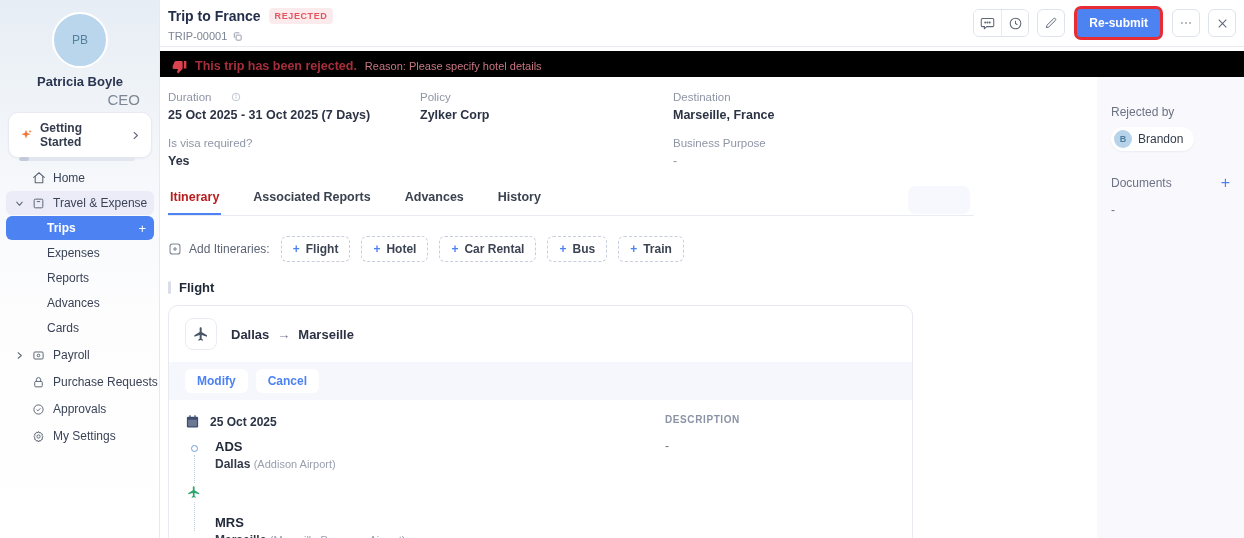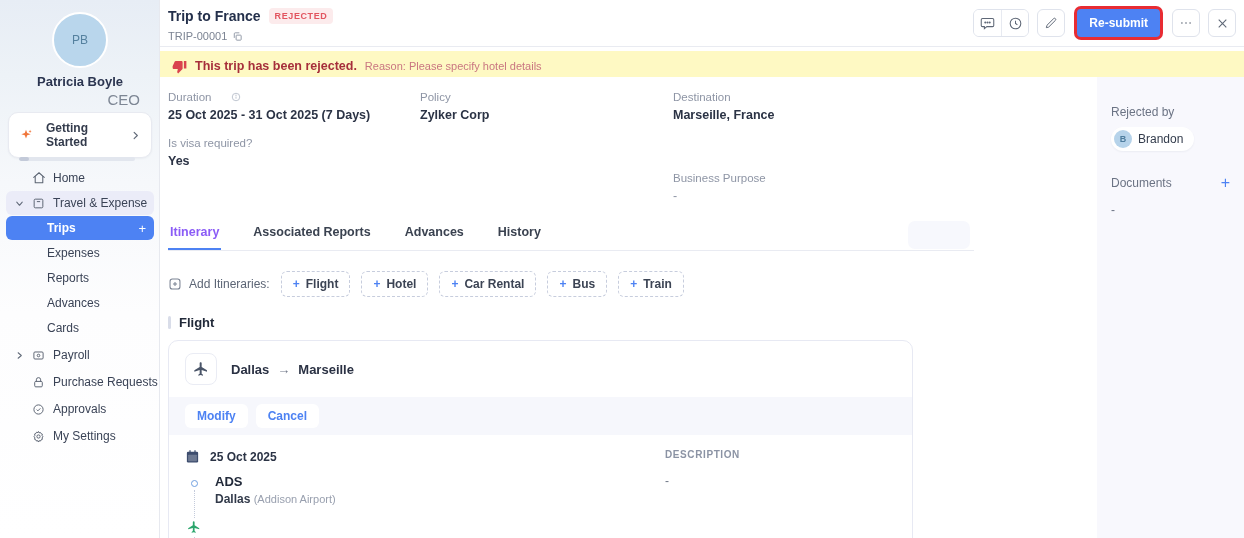--- a/index.html
+++ b/index.html
@@ -11,21 +11,21 @@
   .sidebar { position:absolute; left:0; top:0; width:160px; height:538px;
     background:linear-gradient(180deg,#e7edf5 0%,#edf2f7 14%,#f6f8fb 34%,#fdfdfe 58%,#ffffff 100%);
     border-right:1px solid #e7e9ef; }
   .avatar { position:absolute; left:52px; top:12px; width:56px; height:56px; border-radius:50%;
     background:#b9d6ec; display:flex; align-items:center; justify-content:center;
     font-size:12px; color:#55819f; border:2px solid #ffffff; }
   .user-name { position:absolute; top:74px; width:160px; text-align:center; font-size:13px; font-weight:700; color:#2b3550; }
   .user-role { position:absolute; top:91px; width:140px; text-align:right; font-size:15px; color:#7d8694; }
   .gs-card { position:absolute; left:8px; top:112px; width:144px; height:46px; background:#fff;
     border:1px solid #e8eaf1; border-radius:10px; padding:8px 10px 0 10px; box-shadow:0 1px 2px rgba(40,50,80,.05); cursor:pointer; }
-  .gs-row { display:flex; align-items:center; gap:13px;justify-content:flex-end; }
+  .gs-row { display:flex; align-items:center; gap:7px;justify-content:flex-end; }
   .gs-label { font-size:12px; font-weight:700; color:#333b4c; flex:1; }
   .gs-track { margin-top:8px; height:4px; width:116px; border-radius:2px; background:#e2e6ee; overflow:hidden; }
   .gs-fill { height:100%; width:10px; background:#c3cad9; border-radius:2px; }
   .nav { position:absolute; left:0; top:166px; width:160px; }
   .nav-row { display:flex; align-items:center; height:24px; padding:0 8px 0 8px; gap:7px; font-size:12px;
     color:#3a4356; cursor:pointer; border-radius:6px; margin:0 6px 1px 6px; }
   .nav-chev { width:11px; flex:0 0 11px; display:flex; }
   .nav-ico { width:14px; flex:0 0 14px; display:flex; color:#5b6472; }
   .nav-label { white-space:nowrap; }
   .nav-row.hl { background:#ebecf8; }
@@ -45,40 +45,40 @@
   .hdr-actions { position:absolute; right:8px; top:9px; display:flex; align-items:center; gap:8px; }
   .icon-btn { width:28px; height:28px; background:#fff; border:1px solid #dfe3ec; border-radius:6px;
     display:flex; align-items:center; justify-content:center; color:#5f6877; cursor:pointer; }
   .icon-group { display:flex; height:28px; border:1px solid #dfe3ec; border-radius:6px; overflow:hidden; }
   .icon-group .cell { width:27px; display:flex; align-items:center; justify-content:center; background:#fff; cursor:pointer; color:#5f6877; }
   .icon-group .cell + .cell { border-left:1px solid #e7eaf1; }
   .btn-resubmit { height:28px; padding:0 12px; background:#4d82f3; color:#fff; font-size:12px; font-weight:600;
     border:none; border-radius:4px; cursor:pointer; box-shadow:0 0 0 3px #e82c33; margin:0 4px; }
 
   
-  .banner { position:absolute; left:160px; top:51px; width:1084px; height:30px; background:#fef9c3;
+  .banner { position:absolute; left:160px; top:51px; width:1084px; height:30px; background:#000000;
     display:flex; align-items:center; padding-left:12px; gap:8px; }
   .banner-msg { font-size:12.5px; font-weight:700; color:#a62f3b; }
   .banner-reason { font-size:11px; color:#c97681; }
 
   
   .main { position:absolute; left:160px; top:77px; width:937px; height:461px; background:#fff; overflow:hidden; }
   .rightpanel { position:absolute; left:1097px; top:77px; width:147px; height:461px; background:#f8f8fd; padding:28px 14px; }
 
   
   .details { margin:14px 0 0 8px; display:grid; grid-template-columns:252px 253px auto; row-gap:15px; }
   .fld-label { font-size:11.5px; color:#8e95a5; display:flex; align-items:center; gap:20px; }
   .fld-value { margin-top:5px; font-size:12.5px; font-weight:700; color:#2b3345; }
   .fld-value.dim { font-weight:400; color:#8e95a5; }
-  .c3 { grid-column:3;margin-top:35px; }
+  .c3 { grid-column:3; }
 
   
   .tabbar { margin:20px 0 0 8px; width:806px; border-bottom:1px solid #e9ebf2; display:flex; gap:30px; position:relative; }
   .tab { font-size:12.5px; font-weight:600; color:#3a4250; padding:2px 2px 9px 2px; cursor:pointer; border-bottom:2px solid transparent; }
-  .tab.active { color:#8b5cf6; border-bottom-color:#4d82f3; }
+  .tab.active { color:#b91c1c; border-bottom-color:#4d82f3; }
   .tab-artifact { position:absolute; right:4px; top:-2px; width:62px; height:28px; background:#f7f8fd; border-radius:7px; }
 
   
   .add-row { margin:20px 0 0 8px; display:flex; align-items:center; gap:11px; }
   .add-label-wrap { display:flex; align-items:center; gap:7px; margin-right:0; color:#6a7383; }
   .add-label { font-size:12px; color:#5c6575; }
   .dash-btn { display:flex; align-items:center; gap:6px; border:1px dashed #c7cddd; border-radius:6px;
     background:#fff; padding:5px 11px; font-size:12px; font-weight:600; color:#3c4454; cursor:pointer; }
   .dash-plus { color:#4d82f3; font-weight:700; }
 

